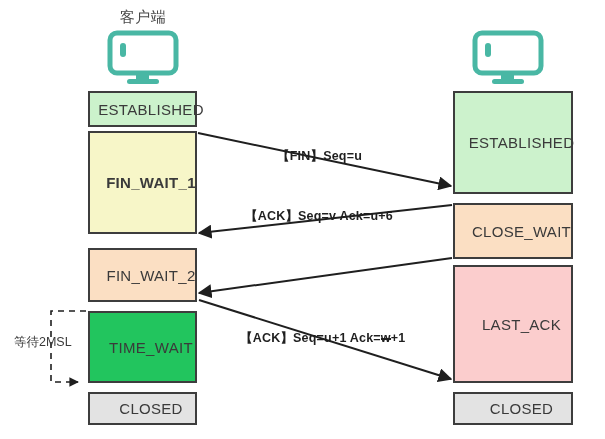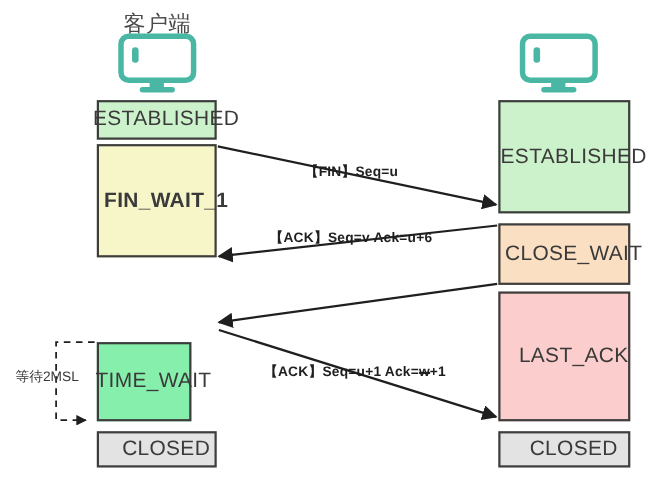--- a/index.html
+++ b/index.html
@@ -16,21 +16,21 @@
     color: #333;
   }
   #canvas {
     position: absolute;
     left: 0; top: 0;
     width: 605px;
     height: 439px;
   }
   .endpoint-title {
     position: absolute;
-    font-size: 20px;
+    font-size: 15px;
     color: #4a4a4a;
     text-align: center;
     letter-spacing: 0.5px;
     white-space: nowrap;
   }
   #client-title { left: 88px; top: 8px; width: 110px; }
   #server-title { left: 453px; top: 8px; width: 122px; }
 
   .monitor-icon {
     position: absolute;
@@ -38,21 +38,21 @@
   #client-monitor { left: 107px; top: 30px; }
   #server-monitor { left: 472px; top: 30px; }
 
   .state-box {
     position: absolute;
     box-sizing: border-box;
     border: 2px solid #3d3d3d;
     display: flex;
     align-items: center;
     justify-content: center;
-    font-size: 19px;
+    font-size: 15px;
     color: #3a3a3a;
     letter-spacing: 0.3px;
     white-space: nowrap;
     padding-left: 17px;
   }
 
   .svg-layer {
     position: absolute;
     left: 0; top: 0;
     width: 605px;
@@ -115,21 +115,24 @@
       <rect x="20" y="49" width="32" height="5" rx="2.5" ry="2.5" fill="#49b7a4"></rect>
     </svg>
   </div>
 
   <div class="state-box" style="left:88px; top:91px; width:109px; height:36px; background:#ccf2cc;">
     <span>ESTABLISHED</span>
   </div>
   <div class="state-box" style="left:88px; top:131px; width:109px; height:103px; background:#f7f6c8;font-weight:bold;">
     <span>FIN_WAIT_1</span>
   </div>
-  <div class="state-box" style="left:88px; top:311px; width:86px; height:72px; background:#86efac;">
+  <div class="state-box" style="left:88px; top:248px; width:109px; height:54px; background:#fbdfc3;">
+    <span>FIN_WAIT_2</span>
+  </div>
+  <div class="state-box" style="left:88px; top:311px; width:109px; height:72px; background:#22c55e;">
     <span>TIME_WAIT</span>
   </div>
   <div class="state-box" style="left:88px; top:392px; width:109px; height:33px; background:#e3e3e3;">
     <span>CLOSED</span>
   </div>
 
   <div class="state-box" style="left:453px; top:91px; width:120px; height:103px; background:#ccf2cc;">
     <span>ESTABLISHED</span>
   </div>
   <div class="state-box" style="left:453px; top:203px; width:120px; height:56px; background:#fbdfc3;">

